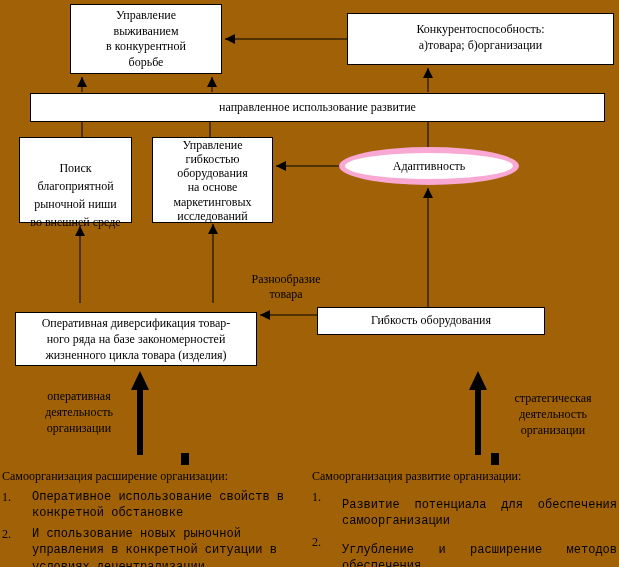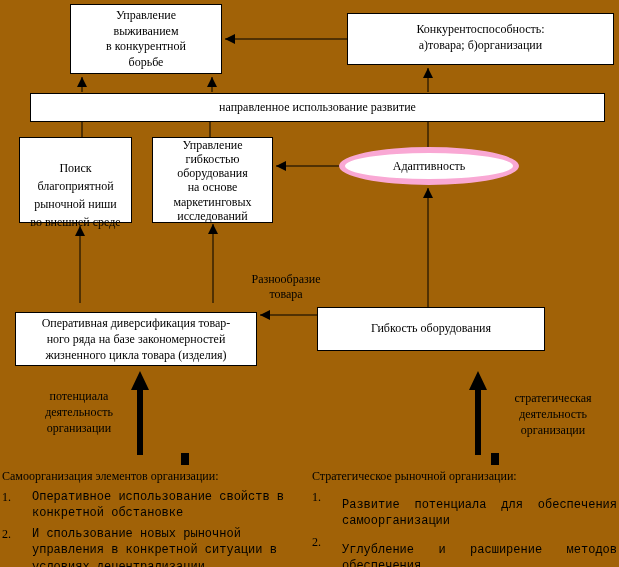--- a/index.html
+++ b/index.html
@@ -109,44 +109,44 @@
 
   <div class="ellipse flexc" style="left:339px;top:147px;width:180px;height:38px;">Адаптивность</div>
 
   <div class="freelabel ml" style="left:238px;top:272px;width:96px;line-height:1.25;">Разнообразие
 товара</div>
 
   <div class="box ml" style="left:15px;top:303px;width:242px;height:54px;padding-top:2px;line-height:1.35;margin-top:9px;">Оперативная диверсификация товар-
 ного ряда на базе закономерностей
 жизненного цикла товара (изделия)</div>
 
-  <div class="box flexc" style="left:317px;top:307px;width:228px;height:44px;">Гибкость оборудования</div>
+  <div class="box flexc" style="left:317px;top:307px;width:228px;height:28px;">Гибкость оборудования</div>
 
-  <div class="freelabel ml" style="left:33px;top:388px;width:92px;">потенциала
+  <div class="freelabel ml" style="left:33px;top:388px;width:92px;">оперативная
 деятельность
 организации</div>
 
   <div class="freelabel ml" style="left:503px;top:390px;width:100px;text-align:center;">стратегическая
 деятельность
 организации</div>
 
   <div class="tblock" style="left:2px;top:468px;width:302px;">
-    <div class="theading">Самоорганизация элементов организации:</div>
+    <div class="theading">Самоорганизация расширение организации:</div>
     <div class="lrow">
       <span class="lnum">1.</span>
       <span class="ltext">Оперативное использование свойств в конкретной обстановке</span>
     </div>
     <div class="lrow">
       <span class="lnum">2.</span>
       <span class="ltext">И спользование новых рыночной управления в конкретной ситуации в условиях децентрализации</span>
     </div>
   </div>
 
   <div class="tblock just" style="left:312px;top:468px;width:305px;">
-    <div class="theading">Стратегическое рыночной организации:</div>
+    <div class="theading">Самоорганизация развитие организации:</div>
     <div class="lrow">
       <span class="lnum">1.</span>
       <span class="ltext">Развитие потенциала для обеспечения самоорганизации</span>
     </div>
     <div class="lrow">
       <span class="lnum">2.</span>
       <span class="ltext">Углубление и расширение методов обеспечения</span>
     </div>
   </div>
 

